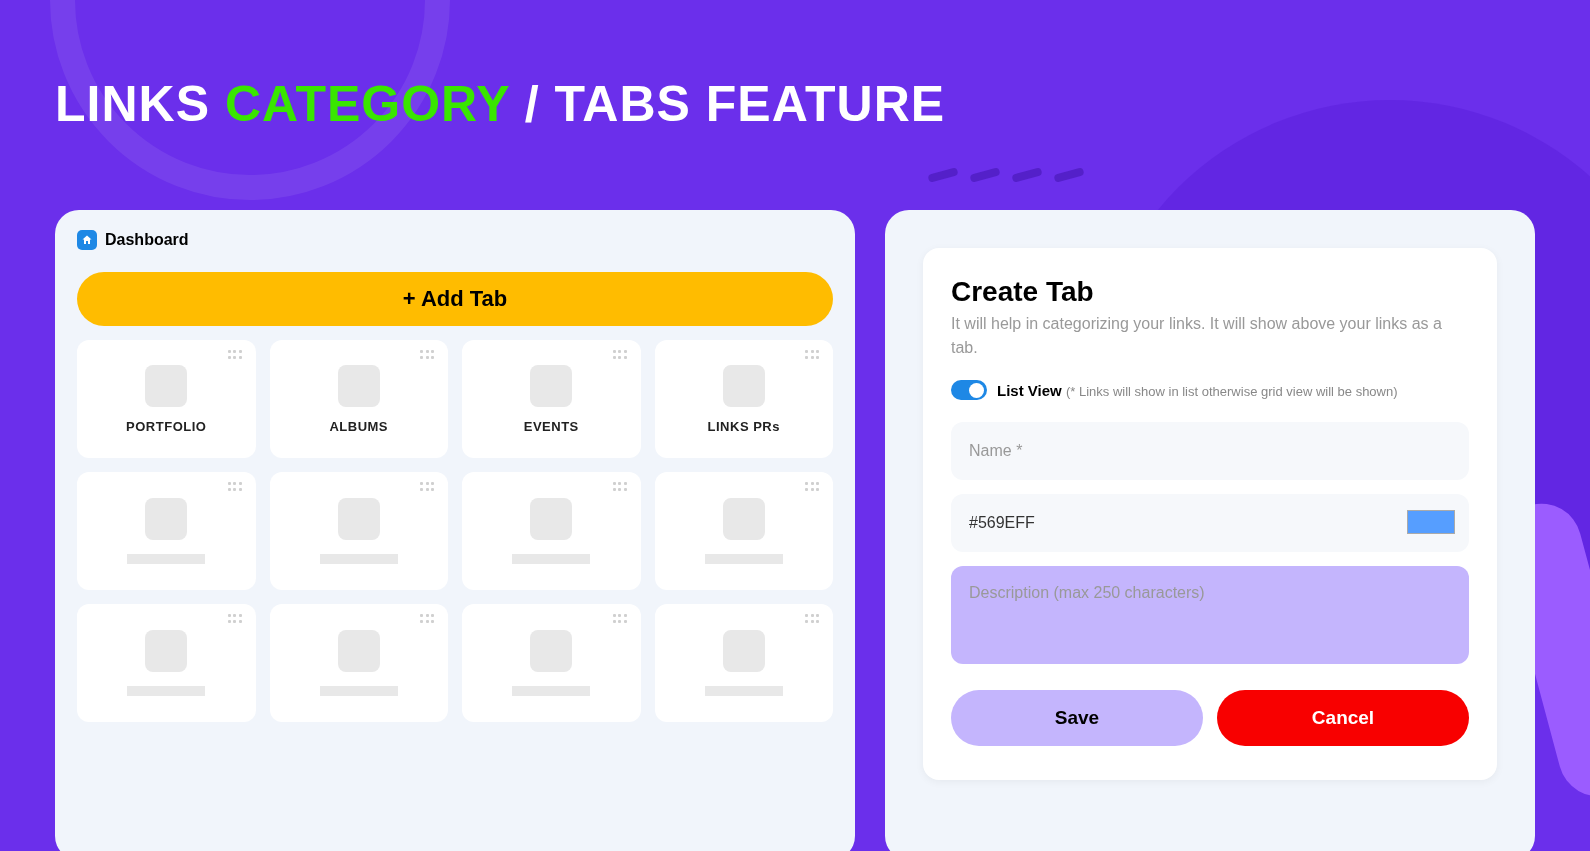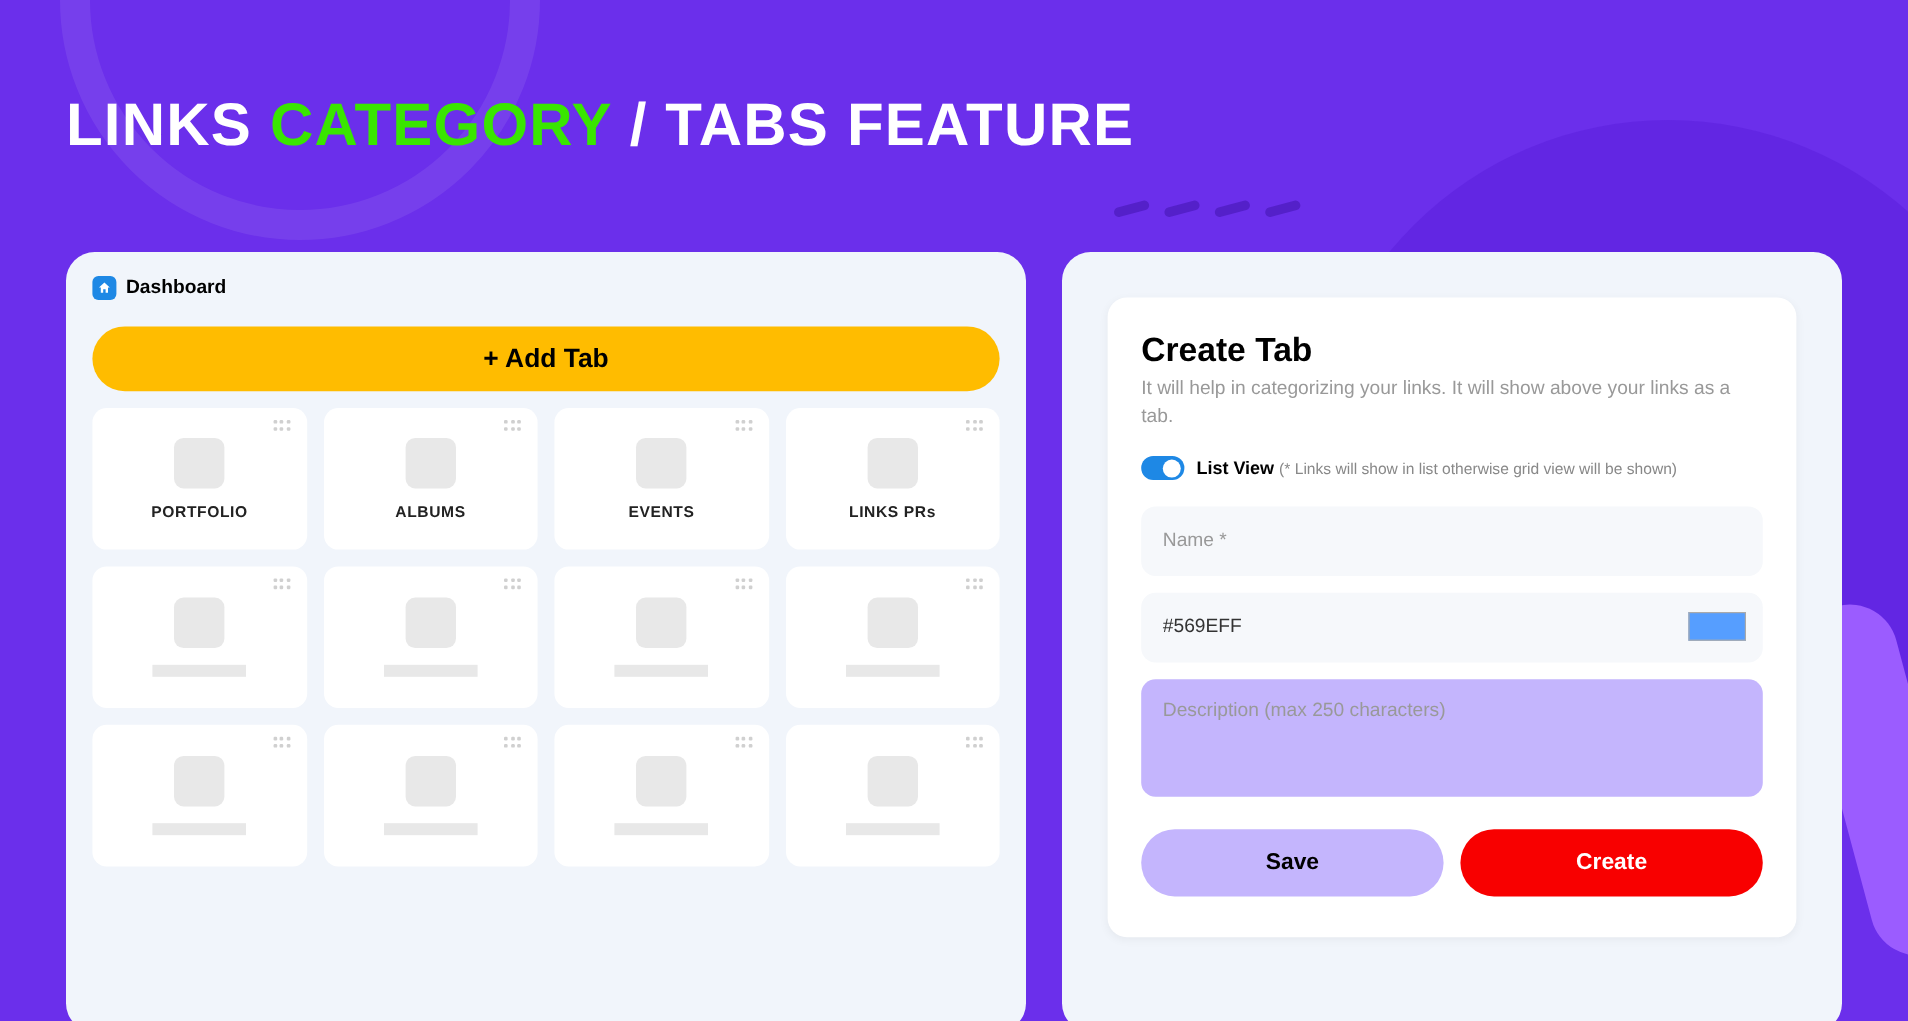--- a/index.html
+++ b/index.html
@@ -528,16 +528,16 @@
 
     <div class="color-row">
       <input class="form-input" value="#569EFF" style="">
       <div class="color-swatch"></div>
     </div>
 
     <textarea class="form-textarea" placeholder="Description (max 250 characters)" style=""></textarea>
 
     <div class="btn-row">
       <button class="btn btn-save">Save</button>
-      <button class="btn btn-cancel">Create</button>
+      <button class="btn btn-cancel">Cancel</button>
     </div>
   </div>
 </div>
 
 </body></html>

